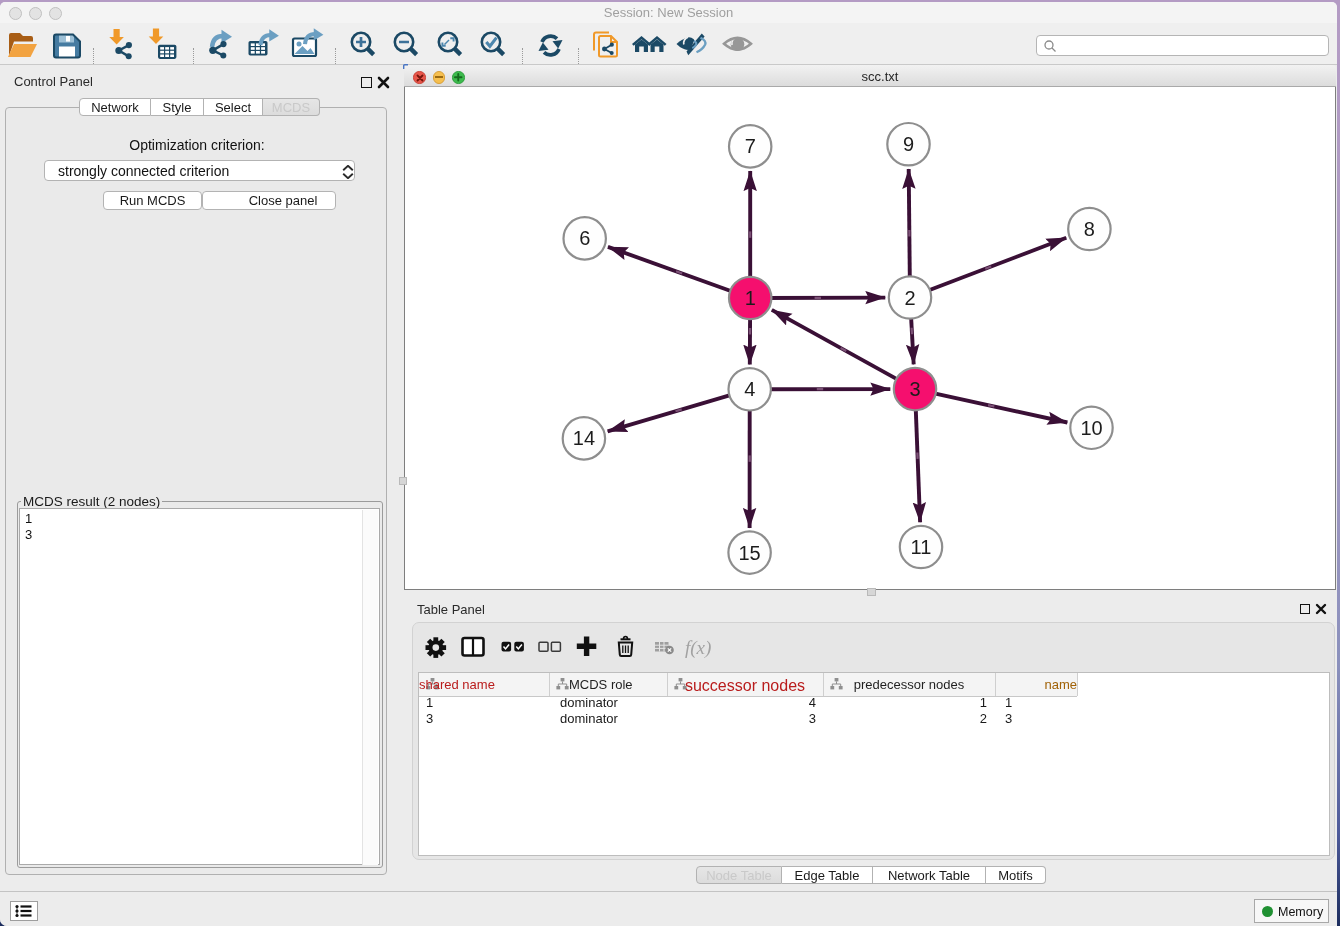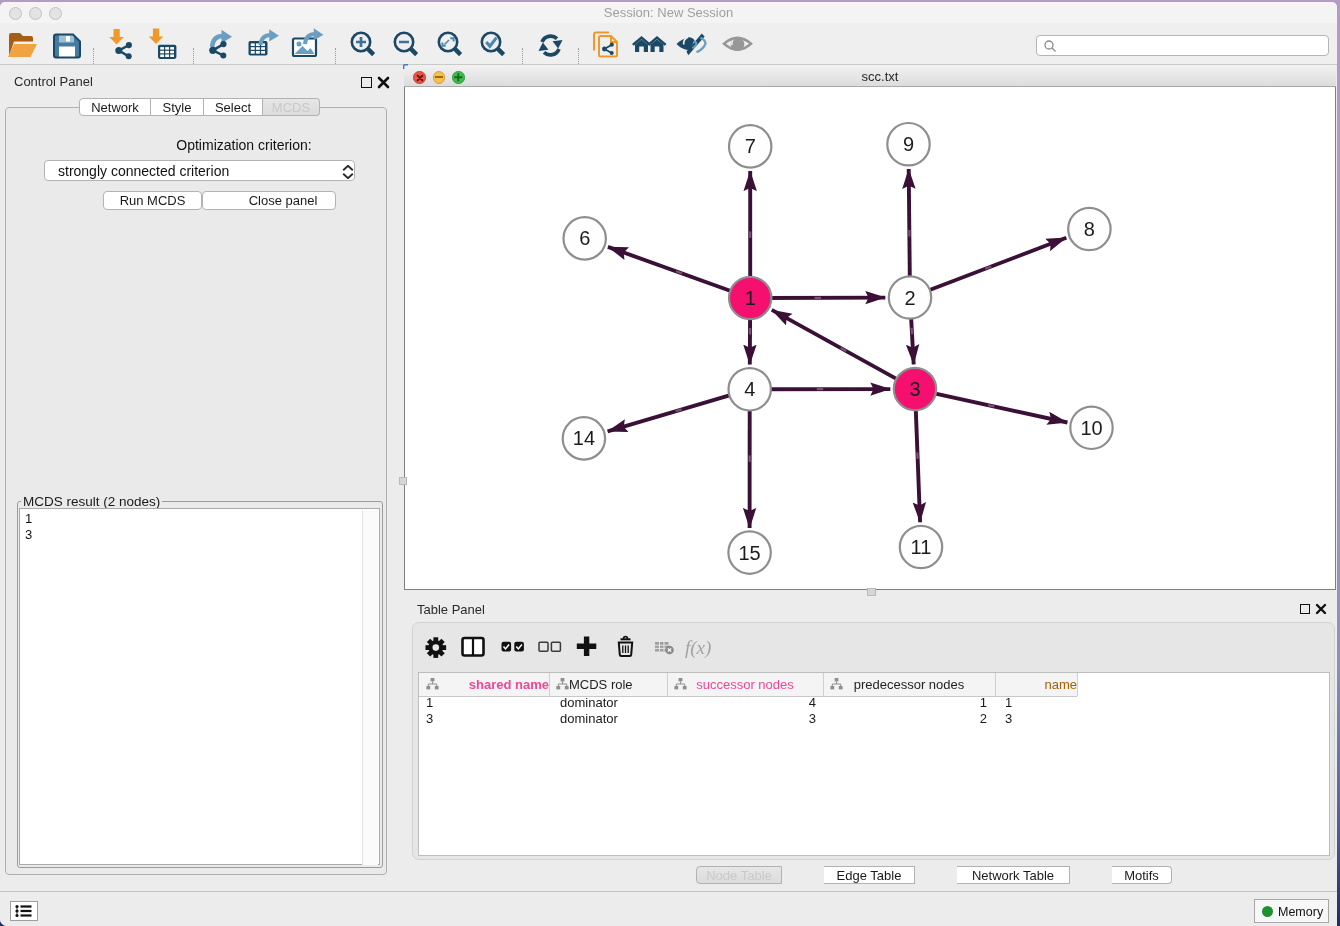--- a/index.html
+++ b/index.html
@@ -179,21 +179,21 @@
         <path d="M2 2 L11 11 M11 2 L2 11" stroke="#111" stroke-width="2.6" stroke-linecap="round"></path>
       </svg>
 
   <div class="tabgrp" style="left:79px;top:33px;">
     <div class="tab first" style="width:70px;">Network</div>
     <div class="tab" style="width:52px;">Style</div>
     <div class="tab" style="width:58px;">Select</div>
     <div class="tab last sel" style="width:56px;">MCDS</div>
   </div>
 
-  <div class="abs" style="left:0;top:72px;width:394px;text-align:center;font-size:14px;color:#111;padding-left:47px;">Optimization criterion:</div>
+  <div class="abs" style="left:0;top:72px;width:394px;text-align:center;font-size:14px;color:#111;">Optimization criterion:</div>
 
   <div class="abs" style="left:44px;top:95px;width:311px;height:21px;background:#fff;border:1px solid #b3b3b3;border-radius:4px;box-sizing:border-box;">
     <div class="abs" style="left:13px;top:2px;font-size:14px;color:#111;">strongly connected criterion</div>
     <svg class="abs" style="left:297px;top:4px;" width="12" height="14" viewBox="0 0 12 14">
           <path d="M1.2 5.2 L6 0.8 L10.8 5.2" fill="none" stroke="#2b2b2b" stroke-width="1.9"></path>
           <path d="M1.2 8.8 L6 13.2 L10.8 8.8" fill="none" stroke="#2b2b2b" stroke-width="1.9"></path>
         </svg>
   </div>
 
   <div class="btn" style="left:103px;top:126px;width:97px;height:17px;line-height:17px;">Run MCDS</div>
@@ -336,41 +336,41 @@
   <div class="abs" style="left:14px;top:77px;width:912px;height:184px;background:#fff;border:1px solid #bdbdbd;box-sizing:border-box;">
 <div style="position:absolute;left:0;top:0;width:658px;height:23px;background:#f4f4f4;border-bottom:1px solid #c8c8c8;"></div>
     <svg width="13" height="12" viewBox="0 0 13 12" style="position:absolute;top:5px;left:7px;">
           <g fill="#8f8f8f">
             <rect x="4.6" y="0" width="3.8" height="3.4"></rect>
             <rect x="0.4" y="8" width="3.8" height="3.4"></rect>
             <rect x="8.8" y="8" width="3.8" height="3.4"></rect>
           </g>
           <path d="M6.5 3.4 V6 M2.3 8 V6 H10.7 V8" stroke="#8f8f8f" fill="none" stroke-width="1"></path>
         </svg>
-    <div style="position:absolute;left:0px;top:4px;width:130px;text-align:right;font-size:13px;color:#ec4899;font-weight:bold;">shared name</div>
+    <div style="position:absolute;left:0px;top:4px;width:130px;text-align:left;font-size:13px;color:#b91c1c;">shared name</div>
     <div style="position:absolute;left:130px;top:0;width:1px;height:23px;background:#cfcfcf;"></div>
     <svg width="13" height="12" viewBox="0 0 13 12" style="position:absolute;top:5px;left:137px;">
           <g fill="#8f8f8f">
             <rect x="4.6" y="0" width="3.8" height="3.4"></rect>
             <rect x="0.4" y="8" width="3.8" height="3.4"></rect>
             <rect x="8.8" y="8" width="3.8" height="3.4"></rect>
           </g>
           <path d="M6.5 3.4 V6 M2.3 8 V6 H10.7 V8" stroke="#8f8f8f" fill="none" stroke-width="1"></path>
         </svg>
     <div style="position:absolute;left:130px;top:4px;width:118px;font-size:13px;color:#1f1f1f;padding-left:20px;">MCDS role</div>
     <div style="position:absolute;left:248px;top:0;width:1px;height:23px;background:#cfcfcf;"></div>
     <svg width="13" height="12" viewBox="0 0 13 12" style="position:absolute;top:5px;left:255px;">
           <g fill="#8f8f8f">
             <rect x="4.6" y="0" width="3.8" height="3.4"></rect>
             <rect x="0.4" y="8" width="3.8" height="3.4"></rect>
             <rect x="8.8" y="8" width="3.8" height="3.4"></rect>
           </g>
           <path d="M6.5 3.4 V6 M2.3 8 V6 H10.7 V8" stroke="#8f8f8f" fill="none" stroke-width="1"></path>
         </svg>
-    <div style="position:absolute;left:248px;top:4px;width:156px;text-align:center;font-size:13px;color:#ec4899;">successor nodes</div>
+    <div style="position:absolute;left:248px;top:4px;width:156px;text-align:center;font-size:16px;color:#b91c1c;">successor nodes</div>
     <div style="position:absolute;left:404px;top:0;width:1px;height:23px;background:#cfcfcf;"></div>
     <svg width="13" height="12" viewBox="0 0 13 12" style="position:absolute;top:5px;left:411px;">
           <g fill="#8f8f8f">
             <rect x="4.6" y="0" width="3.8" height="3.4"></rect>
             <rect x="0.4" y="8" width="3.8" height="3.4"></rect>
             <rect x="8.8" y="8" width="3.8" height="3.4"></rect>
           </g>
           <path d="M6.5 3.4 V6 M2.3 8 V6 H10.7 V8" stroke="#8f8f8f" fill="none" stroke-width="1"></path>
         </svg>
     <div style="position:absolute;left:404px;top:4px;width:172px;text-align:center;font-size:13px;color:#1f1f1f;">predecessor nodes</div>
@@ -382,21 +382,21 @@
     <div style="position:absolute;left:248px;top:22px;width:149px;text-align:right;font-size:13px;color:#1a1a1a;">4</div>
     <div style="position:absolute;left:404px;top:22px;width:164px;text-align:right;font-size:13px;color:#1a1a1a;">1</div>
     <div style="position:absolute;left:586px;top:22px;font-size:13px;color:#1a1a1a;">1</div>
     <div style="position:absolute;left:7px;top:38px;font-size:13px;color:#1a1a1a;">3</div>
     <div style="position:absolute;left:141px;top:38px;font-size:13px;color:#1a1a1a;">dominator</div>
     <div style="position:absolute;left:248px;top:38px;width:149px;text-align:right;font-size:13px;color:#1a1a1a;">3</div>
     <div style="position:absolute;left:404px;top:38px;width:164px;text-align:right;font-size:13px;color:#1a1a1a;">2</div>
     <div style="position:absolute;left:586px;top:38px;font-size:13px;color:#1a1a1a;">3</div>
   </div>
 
-  <div class="tabgrp" style="left:292px;top:271px;gap:42px;">
+  <div class="tabgrp" style="left:292px;top:271px;">
     <div class="tab first sel" style="width:84px;">Node Table</div>
     <div class="tab" style="width:90px;">Edge Table</div>
     <div class="tab" style="width:112px;">Network Table</div>
     <div class="tab last" style="width:59px;">Motifs</div>
   </div>
 </div>
 
 <div class="abs" style="left:0;top:889px;width:1337px;height:35px;background:#ececec;border-top:1px solid #c3c3c3;">
   <div class="abs" style="left:10px;top:9px;width:28px;height:20px;background:#fff;border:1px solid #9e9e9e;box-sizing:border-box;">
     <svg width="18" height="14" viewBox="0 0 18 14" style="position:absolute;left:4px;top:2px;">

